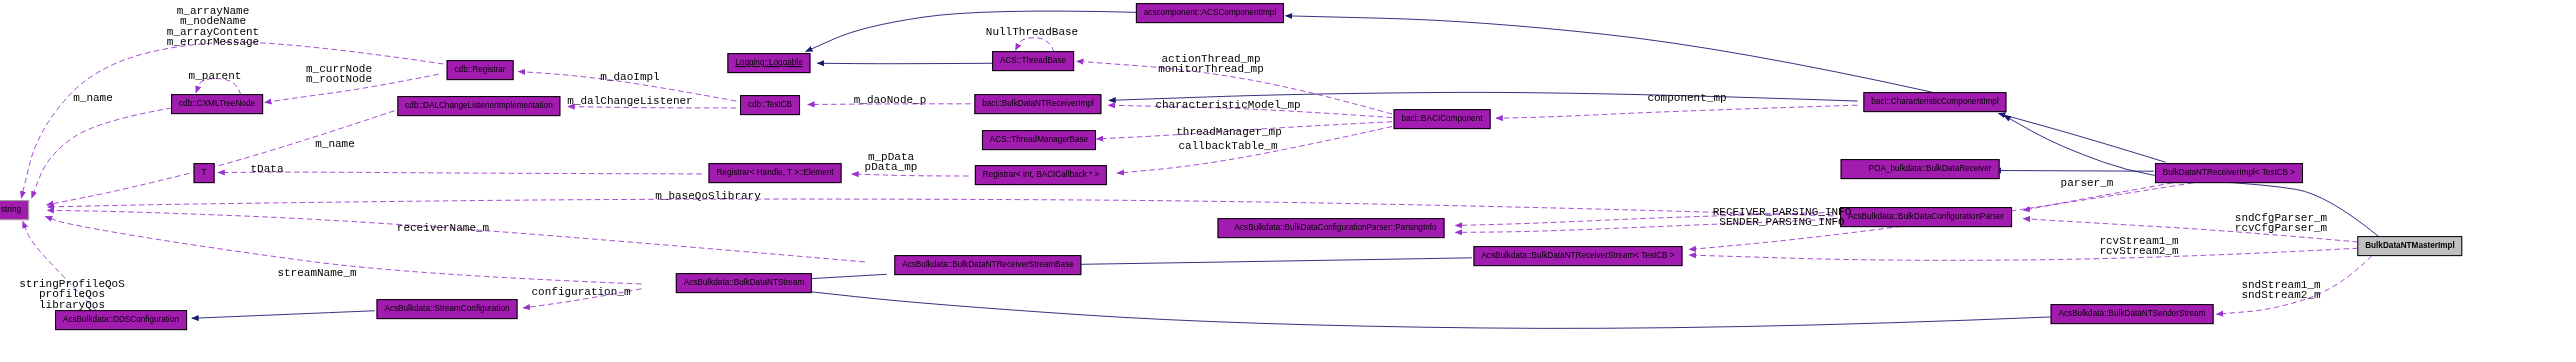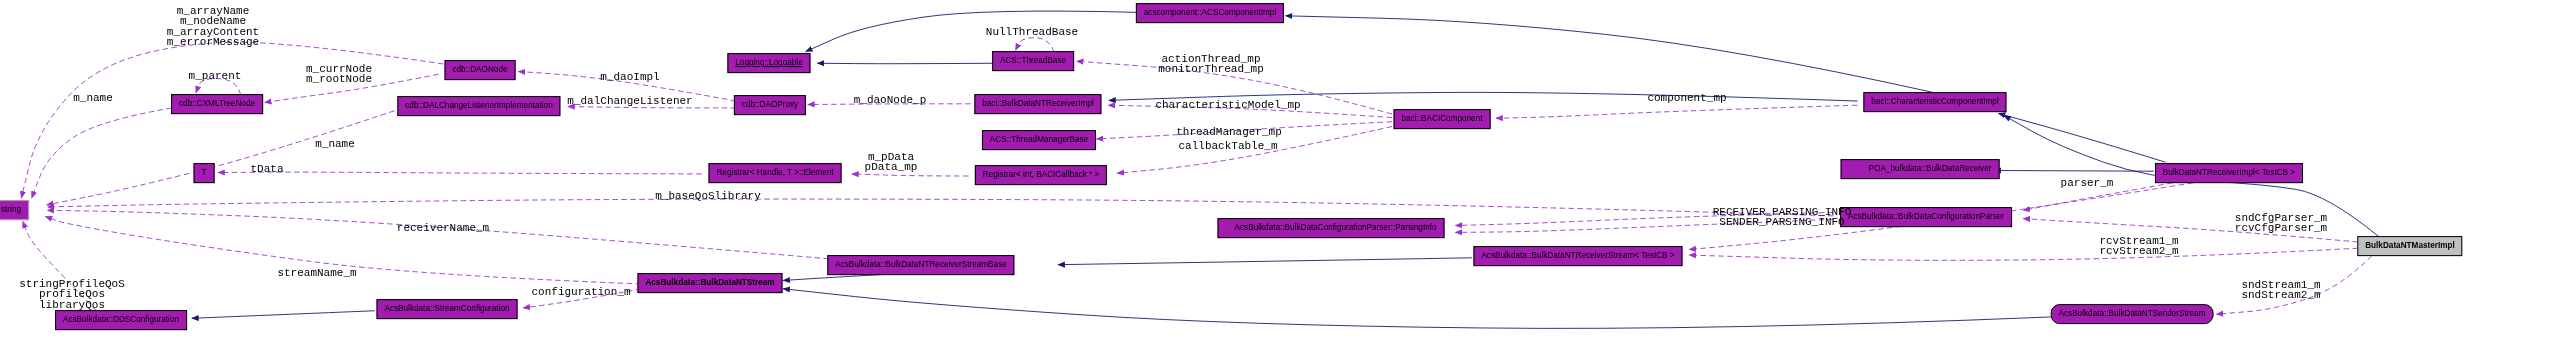--- a/index.html
+++ b/index.html
@@ -92,44 +92,44 @@
         <path d="M1258,381 Q900,350 700,335 Q500,320 350,314 Q200,308 134.5,307 L69,306" class="edge use" marker-end="url(#arrow-use)"></path>
         <path d="M933,413 Q600,400 450,380 Q300,360 200,343.5 Q100,327 83,321 L66,315" class="edge use" marker-end="url(#arrow-use)"></path>
         <path d="M933,420 Q860,434 810.5,441 L761,448" class="edge use" marker-end="url(#arrow-use)"></path>
         <path d="M140,452 Q90,400 67.5,376 Q45,352 39,337 L33,322" class="edge use" marker-end="url(#arrow-use)"></path>
         <path d="M3190,266 Q2900,312 2760,330 Q2620,348 2538.5,355.5 L2457,363" class="edge use" marker-end="url(#arrow-use)"></path>
       </g>
   </svg>
   <div>
       <div class="node external" style="left: 11px; top: 210px;">string</div>
       <div class="node" style="left: 217px; top: 104px;">cdb::CXMLTreeNode</div>
-      <div class="node" style="left: 480px; top: 70px;">cdb::DAONode</div>
+      <div class="node" style="left: 480px; top: 70px;">cdb::Registrar</div>
       <div class="node" style="left: 479px; top: 106px;">cdb::DALChangeListenerImplementation</div>
-      <div class="node" style="left: 770px; top: 105px;">cdb::DAOProxy</div>
+      <div class="node" style="left: 770px; top: 105px;">cdb::TestCB</div>
       <div class="node" style="left: 769px; top: 63px; text-decoration: underline;">Logging::Loggable</div>
       <div class="node" style="left: 1033px; top: 61px;">ACS::ThreadBase</div>
       <div class="node" style="left: 1210px; top: 13px;">acscomponent::ACSComponentImpl</div>
       <div class="node" style="left: 1038px; top: 104px;">baci::BulkDataNTReceiverImpl</div>
       <div class="node" style="left: 1039px; top: 140px;">ACS::ThreadManagerBase</div>
       <div class="node" style="left: 775px; top: 173px;">Registrar&lt; Handle, T &gt;::Element</div>
       <div class="node" style="left: 204px; top: 173px;">T</div>
       <div class="node" style="left: 1041px; top: 175px;">Registrar&lt; int, BACICallback * &gt;</div>
       <div class="node" style="left: 1442px; top: 119px;">baci::BACIComponent</div>
       <div class="node" style="left: 1935px; top: 102px;">baci::CharacteristicComponentImpl</div>
       <div class="node" style="left: 1920px; top: 169px; padding-left: 27px;">POA_bulkdata::BulkDataReceiver</div>
       <div class="node" style="left: 1926px; top: 217px;">AcsBulkdata::BulkDataConfigurationParser</div>
       <div class="node" style="left: 2229px; top: 173px;">BulkDataNTReceiverImpl&lt; TestCB &gt;</div>
       <div class="node main" style="left: 2410px; top: 246px;">BulkDataNTMasterImpl</div>
       <div class="node" style="left: 1331px; top: 228px; padding-left: 16px;">AcsBulkdata::BulkDataConfigurationParser::ParsingInfo</div>
-      <div class="node" style="left: 921px; top: 265px;">AcsBulkdata::BulkDataNTReceiverStreamBase</div>
+      <div class="node" style="left: 988px; top: 265px;">AcsBulkdata::BulkDataNTReceiverStreamBase</div>
       <div class="node" style="left: 1578px; top: 256px;">AcsBulkdata::BulkDataNTReceiverStream&lt; TestCB &gt;</div>
-      <div class="node" style="left: 710px; top: 283px; font-weight: bold;">AcsBulkdata::BulkDataNTStream</div>
+      <div class="node" style="left: 744px; top: 283px;">AcsBulkdata::BulkDataNTStream</div>
       <div class="node" style="left: 447px; top: 309px;">AcsBulkdata::StreamConfiguration</div>
       <div class="node" style="left: 121px; top: 320px;">AcsBulkdata::DDSConfiguration</div>
-      <div class="node" style="left: 2132px; top: 314px; border-radius: 9px;">AcsBulkdata::BulkDataNTSenderStream</div>
+      <div class="node" style="left: 2132px; top: 314px;">AcsBulkdata::BulkDataNTSenderStream</div>
     </div>
   <div>
       <div class="edge-label" style="left: 213px; top: 27px;">m_arrayName
 m_nodeName
 m_arrayContent
 m_errorMessage</div>
       <div class="edge-label" style="left: 215px; top: 76px;">m_parent</div>
       <div class="edge-label" style="left: 93px; top: 98px;">m_name</div>
       <div class="edge-label" style="left: 335px; top: 144px;">m_name</div>
       <div class="edge-label" style="left: 339px; top: 74px; text-align: center;">m_currNode

